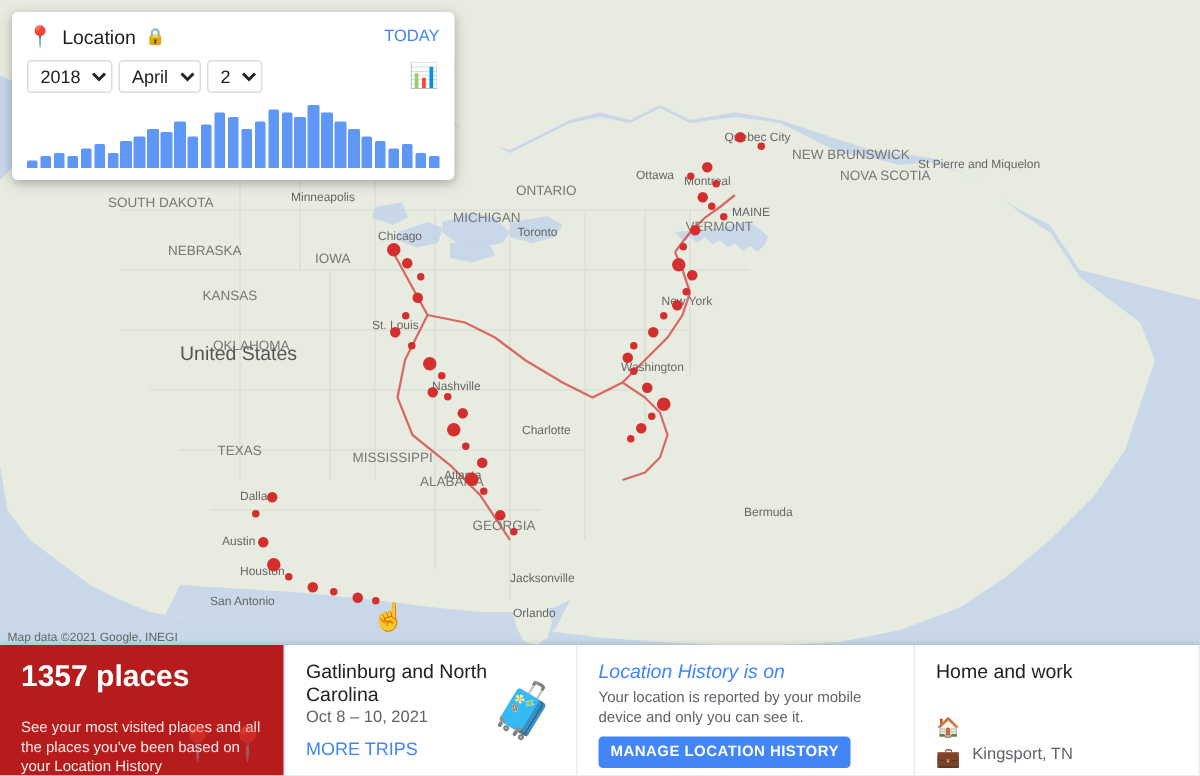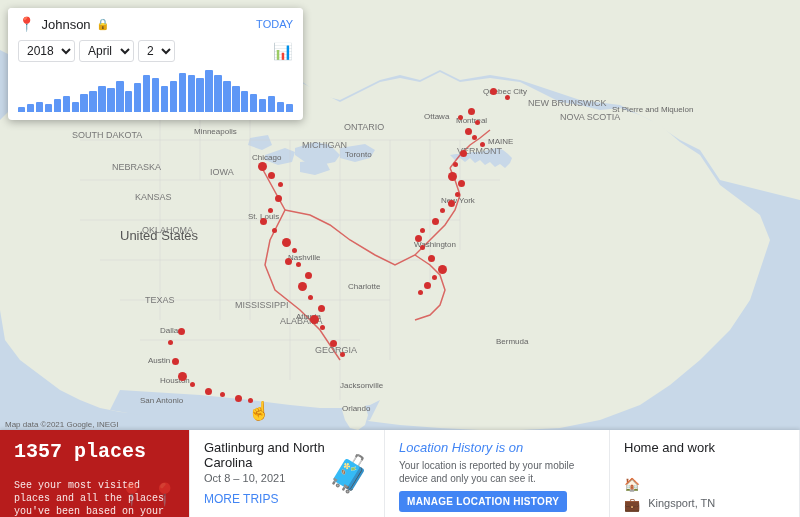--- a/index.html
+++ b/index.html
@@ -148,21 +148,20 @@
       padding: 10px 14px;
       border-right: 1px solid #e8eaed;
       position: relative;
     }
 
     
     .card-places {
       background: #b71c1c;
       color: white;
       max-width: 190px;
-      font-family: Liberation Mono, monospace;
     }
 
     .card-places .places-count {
       font-size: 20px;
       font-weight: 700;
       color: white;
     }
 
     .card-places .places-desc {
       font-size: 10px;
@@ -463,21 +462,21 @@
   <div class="location-dot small" style="left:190px; top:382px;"></div>
   <div class="location-dot" style="left:205px; top:388px;"></div>
   <div class="location-dot small" style="left:220px; top:392px;"></div>
   <div class="location-dot" style="left:235px; top:395px;"></div>
   <div class="location-dot small" style="left:248px; top:398px;"></div>
 
   <div id="timeline-panel">
     <div class="timeline-header">
       <div class="timeline-title-row">
         <span class="timeline-icon">📍</span>
-        <span class="timeline-title">Johnson</span>
+        <span class="timeline-title">Location</span>
         <span class="lock-icon">🔒</span>
       </div>
       <span class="today-btn">TODAY</span>
     </div>
     <div class="date-controls">
       <select class="date-select">
         <option>2018</option>
       </select>
       <select class="date-select">
         <option>April</option>

